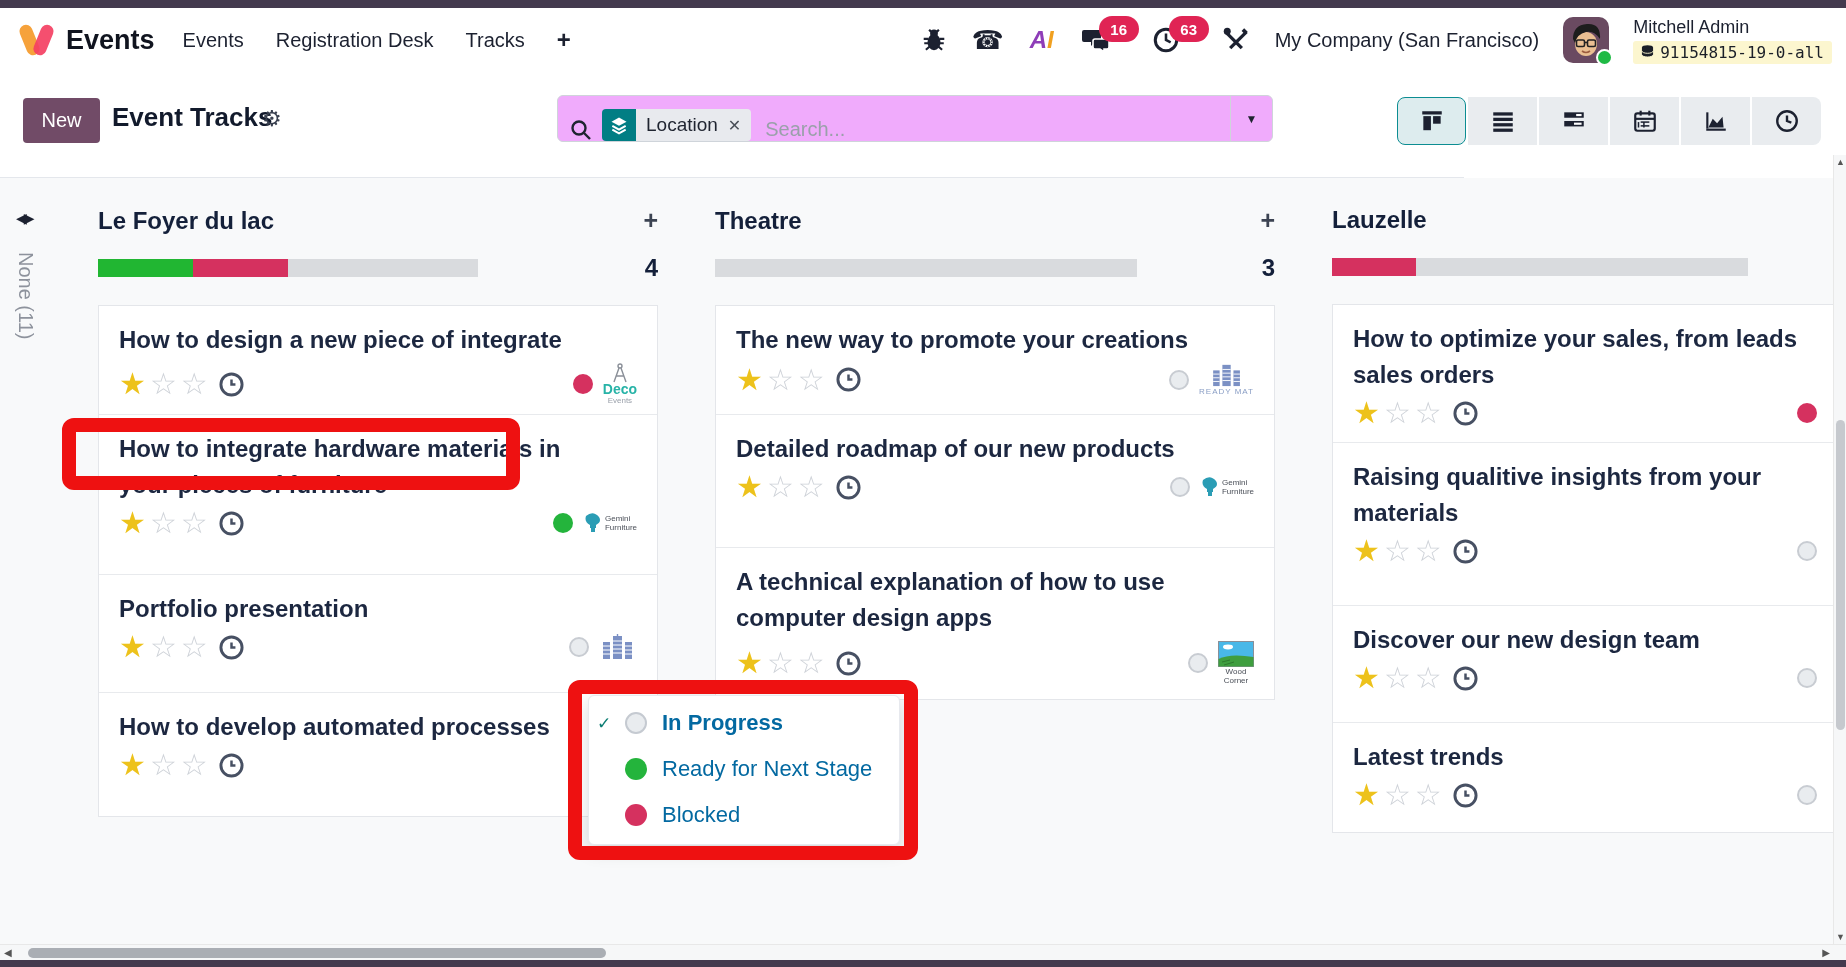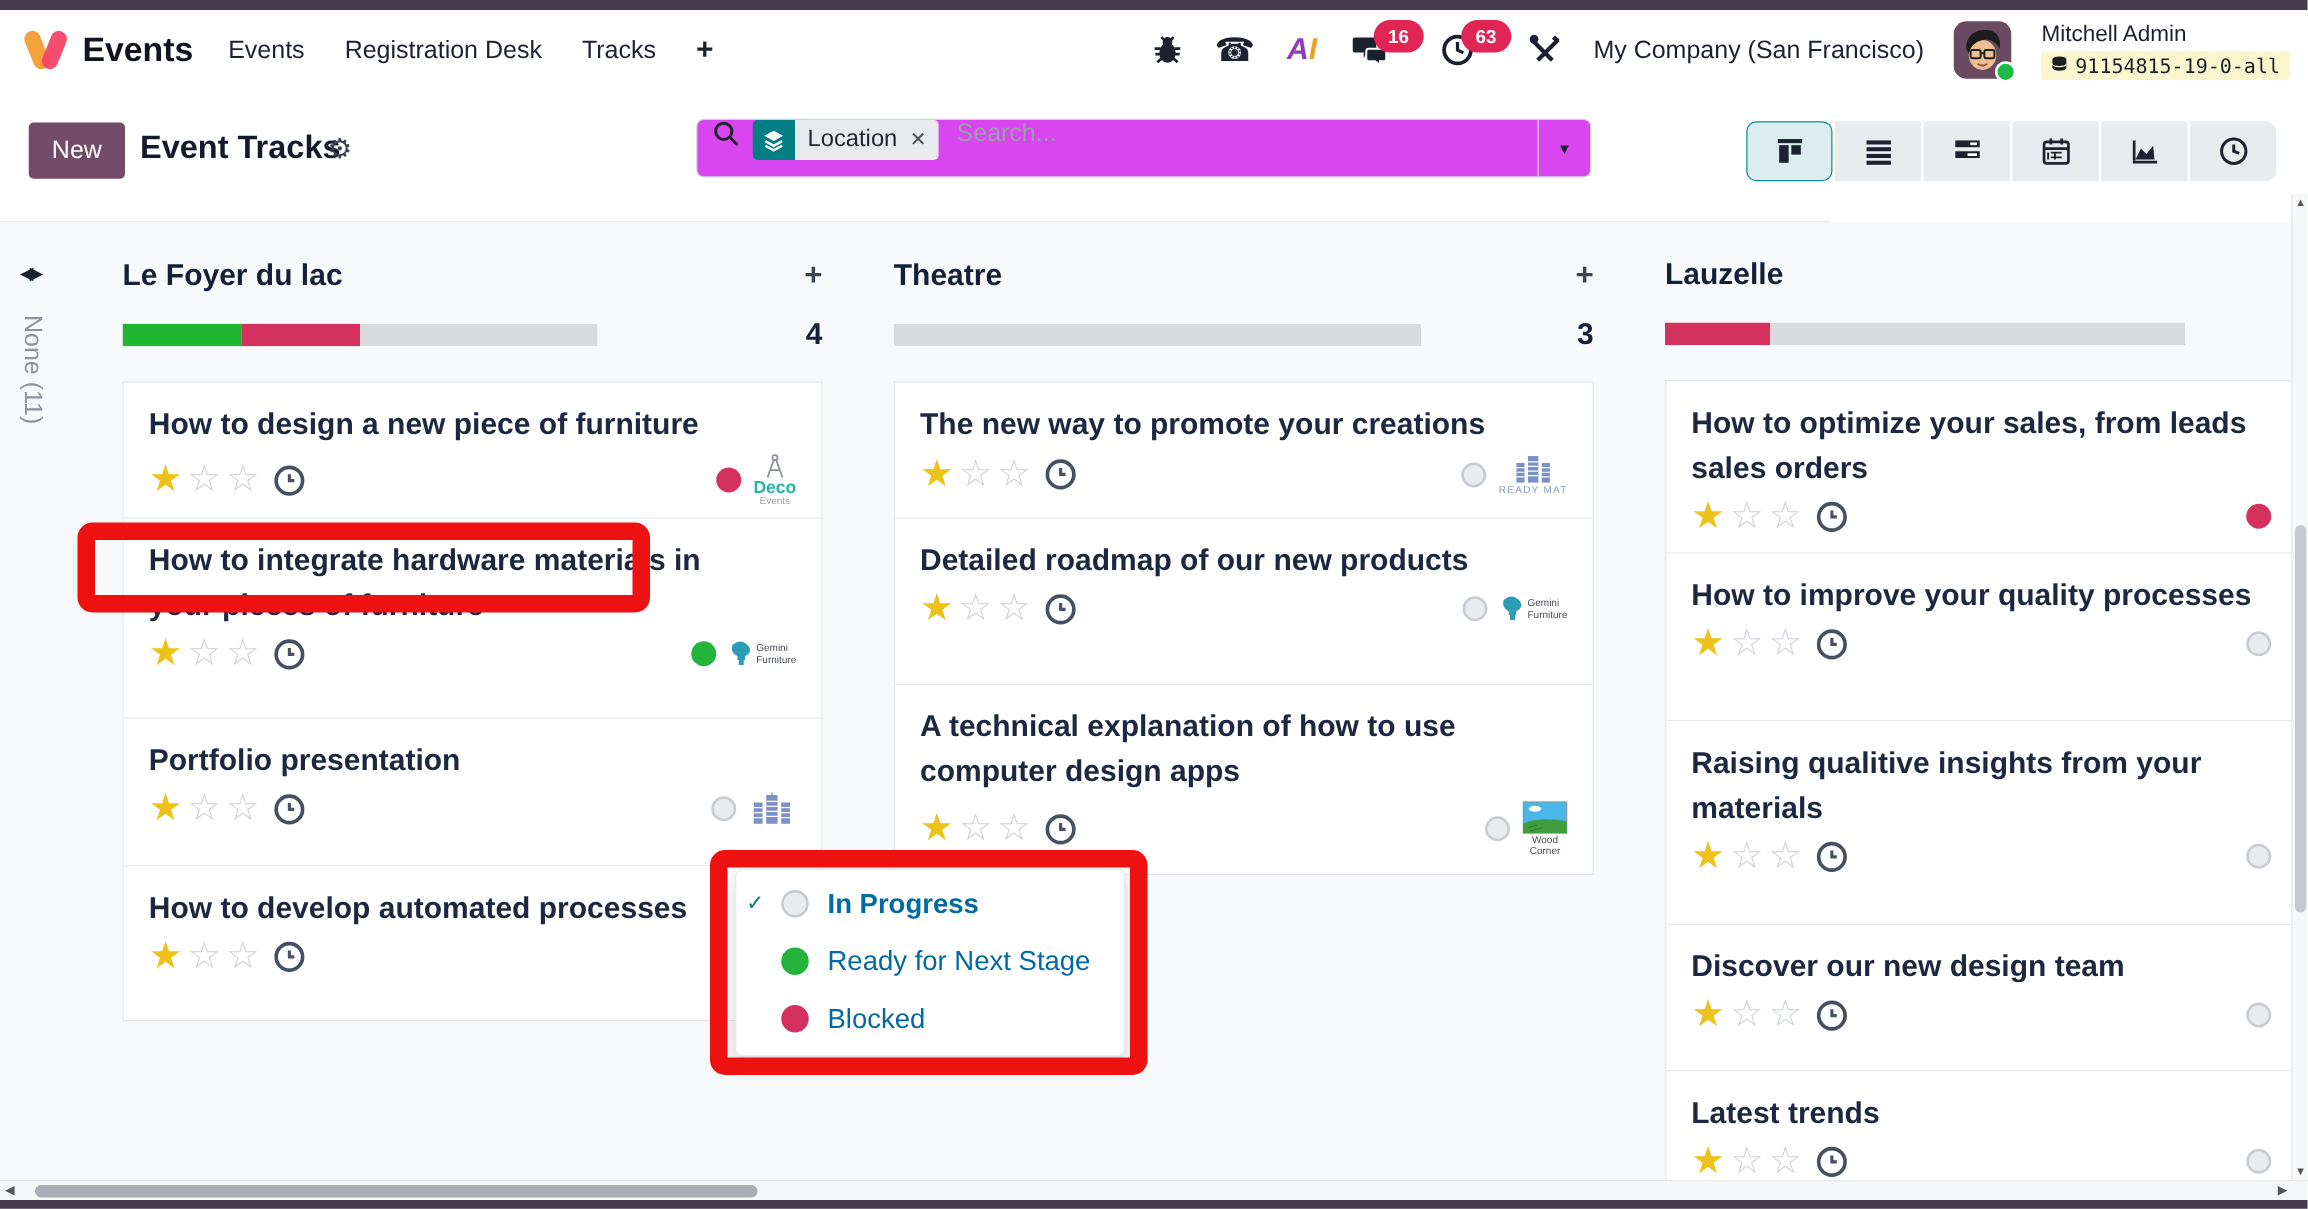--- a/index.html
+++ b/index.html
@@ -40,22 +40,22 @@
   .db-pill { display:flex; align-items:center; gap:6px; background:#fcf6cf; border-radius:3px; padding:2px 8px; }
   .db-pill .db-txt { font-family:"DejaVu Sans Mono",monospace; font-size:16px; color:#1b1f28; }
 
   
   .control-row { position:absolute; left:0; top:72px; width:1464px; height:106px; background:#fff;
     border-bottom:1px solid #e4e7ec; }
   .new-btn { position:absolute; left:23px; top:26px; width:77px; height:45px; background:#714B67; color:#fff;
     border:none; border-radius:4px; font-size:20px; font-weight:500; cursor:pointer; }
   .page-title { position:absolute; left:112px; top:30px; font-size:26px; font-weight:700; color:#121a2c; }
   .gear-btn { position:absolute; left:262px; top:34px; font-size:22px; color:#3a4150; cursor:pointer; }
-  .searchbox { position:absolute; left:557px; top:23px; width:716px; height:47px; background:#d946ef;
-    border:1px solid #cfd4da; border-radius:6px; display:flex; align-items:flex-start; }
+  .searchbox { position:absolute; left:557px; top:23px; width:716px; height:47px; background:#f0abfc;
+    border:1px solid #cfd4da; border-radius:6px; display:flex; align-items:flex-end; }
   .mag { margin-left:12px; flex:0 0 auto; }
   .facet { display:flex; height:32px; margin-left:10px; border-radius:4px; overflow:hidden; flex:0 0 auto; }
   .facet-icon { width:34px; background:#017e84; display:flex; align-items:center; justify-content:center; }
   .facet-body { background:#e8eaee; display:flex; align-items:center; gap:10px; padding:0 10px; }
   .facet-label { font-size:19px; color:#1f2430; }
   .facet-close { font-size:16px; color:#4a4f58; cursor:pointer; }
   .search-input { flex:1 1 auto; border:none; outline:none; font-size:20px; color:#394050; margin-left:14px; background:transparent; }
   .search-input::placeholder { color:#9aa0aa; }
   .caret-btn { width:42px; height:100%; border-left:1px solid #cfd4da; display:flex; align-items:center; justify-content:center;
     font-size:12px; color:#1f2430; cursor:pointer; }
@@ -300,21 +300,21 @@
       <div class="pbar" style="width:380px;">
         <div class="pseg" style="width: 95px; background: rgb(33, 182, 50);"></div>
         <div class="pseg" style="width: 95px; background: rgb(213, 49, 95);"></div>
         <div class="pseg" style="width: 190px; background: rgb(217, 219, 222);"></div>
       </div>
       <span class="pcount">4</span>
     </div>
     <div class="cards">
       <div class="kcard" style="height:108px;">
         <div class="kcard-title">
-            <span>How to design a new piece of furniture</span>
+            <span>How to design a new piece of integrate</span>
           </div>
         <div class="rating-row">
           <span class="star"></span>
             <span class="star empty"></span>
             <span class="star empty"></span>
           <span class="clockbtn">
             <svg width="27" height="27" viewBox="0 0 24 24" fill="none" stroke="#475063" stroke-width="2.6">
                 <circle cx="12" cy="12" r="9.4"></circle>
                 <path d="M12 7.5 V12 H15.5" stroke-width="2.2"></path>
               </svg>
@@ -557,39 +557,20 @@
             <svg width="27" height="27" viewBox="0 0 24 24" fill="none" stroke="#475063" stroke-width="2.6">
                 <circle cx="12" cy="12" r="9.4"></circle>
                 <path d="M12 7.5 V12 H15.5" stroke-width="2.2"></path>
               </svg>
           </span>
           <span class="card-right">
             <span class="dot" style="background: rgb(213, 49, 95);"></span>
           </span>
         </div>
       </div>
-      <div class="kcard" style="height:134px;">
-        <div class="kcard-title">
-            <span>How to improve your quality processes</span>
-          </div>
-        <div class="rating-row">
-          <span class="star"></span>
-            <span class="star empty"></span>
-            <span class="star empty"></span>
-          <span class="clockbtn">
-            <svg width="27" height="27" viewBox="0 0 24 24" fill="none" stroke="#475063" stroke-width="2.6">
-                <circle cx="12" cy="12" r="9.4"></circle>
-                <path d="M12 7.5 V12 H15.5" stroke-width="2.2"></path>
-              </svg>
-          </span>
-          <span class="card-right">
-            <span class="dot outl" style="background: rgb(233, 236, 239);"></span>
-          </span>
-        </div>
-      </div>
       <div class="kcard" style="height:163px;">
         <div class="kcard-title">
           <span>Raising qualitive insights from your</span>
           <span>materials</span>
         </div>
         <div class="rating-row">
           <span class="star"></span>
             <span class="star empty"></span>
             <span class="star empty"></span>
           <span class="clockbtn">

